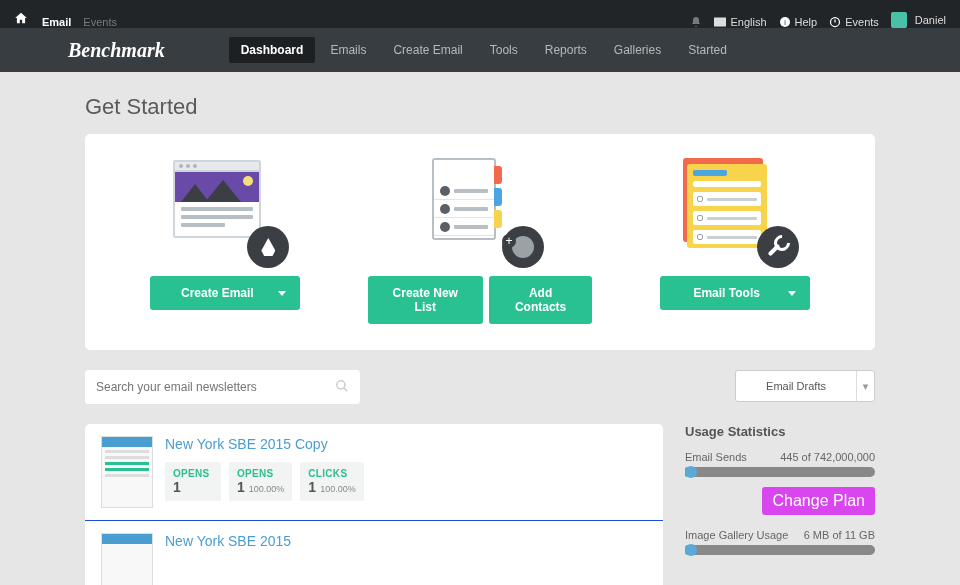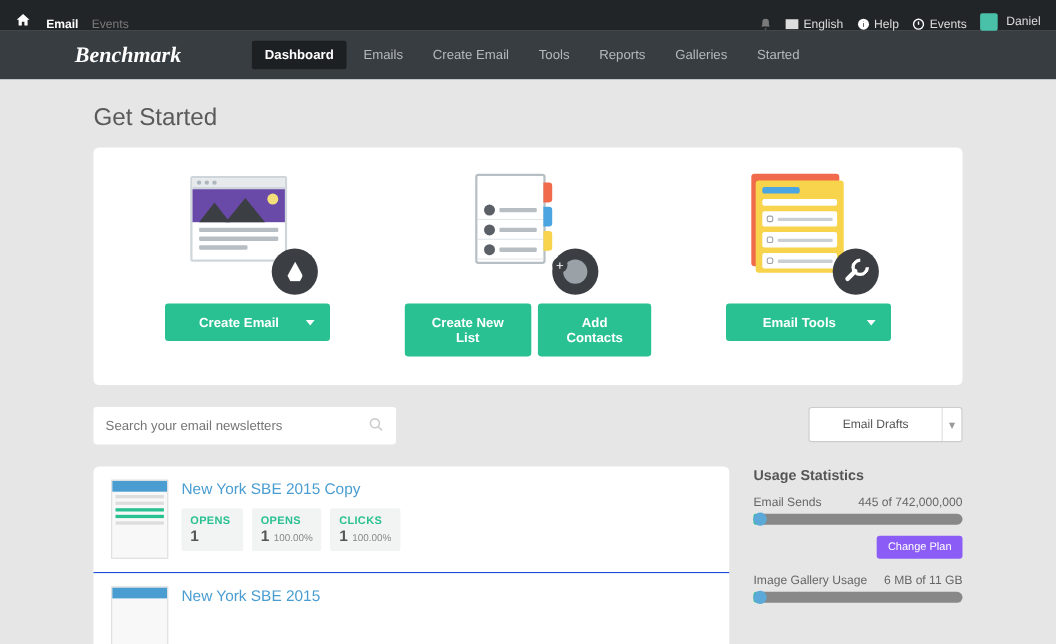--- a/index.html
+++ b/index.html
@@ -63,21 +63,21 @@
   .metric { background: #f2f3f3; border-radius: 2px; padding: 6px 8px; min-width: 56px; }
   .metric .mlabel { color: #29c191; font-size: 10px; font-weight: 600; letter-spacing: 0.3px; }
   .metric .mval { color: #555; font-size: 14px; font-weight: 600; display: flex; align-items: baseline; gap: 4px; }
   .metric .mval .pct { font-size: 9px; font-weight: 400; color: #888; }
   
   .usage-title { font-size: 13px; font-weight: 600; color: #555; margin: 22px 0 12px; }
   .usage-row { display: flex; justify-content: space-between; font-size: 11px; color: #666; margin-bottom: 4px; }
   .progress { height: 10px; background: #888; border-radius: 5px; position: relative; margin-bottom: 10px; }
   .progress .fill { position: absolute; left: 0; top: 0; bottom: 0; background: #29c191; border-radius: 5px; }
   .progress .knob { position: absolute; width: 12px; height: 12px; background: #5aa9d8; border-radius: 50%; top: -1px; left: 0; }
-  .change-plan { background: #8b5cf6; color: #fff; border: none; border-radius: 3px; padding: 5px 10px; font-size: 10px; cursor: pointer; float: right; margin-bottom: 14px; text-align: right; }
+  .change-plan { background: #d946ef; color: #fff; border: none; border-radius: 3px; padding: 5px 10px; font-size: 16px; cursor: pointer; float: right; margin-bottom: 14px; text-align: right; }
   
   
   .il-email .win { width: 88px; height: 78px; background: #fff; border: 2px solid #cfd6db; border-radius: 2px; position: absolute; left: 8px; top: 6px; }
   .il-email .tbar { height: 10px; background: #e7eaec; border-bottom: 2px solid #cfd6db; display: flex; align-items: center; gap: 3px; padding-left: 4px; }
   .il-email .dot { width: 4px; height: 4px; border-radius: 50%; background: #aeb7bd; }
   .il-email .sky { height: 30px; background: #6a4aa8; position: relative; }
   .il-email .sky::after { content: ""; position: absolute; right: 6px; top: 4px; width: 10px; height: 10px; border-radius: 50%; background: #f4e07a; }
   .il-email .mtn { position: absolute; bottom: 0; left: 6px; width: 0; height: 0; border-left: 14px solid transparent; border-right: 14px solid transparent; border-bottom: 18px solid #3b3f44; }
   .il-email .mtn2 { left: 30px; border-left-width: 18px; border-right-width: 18px; border-bottom-width: 22px; }
   .il-email .lines { padding: 5px 6px; }

